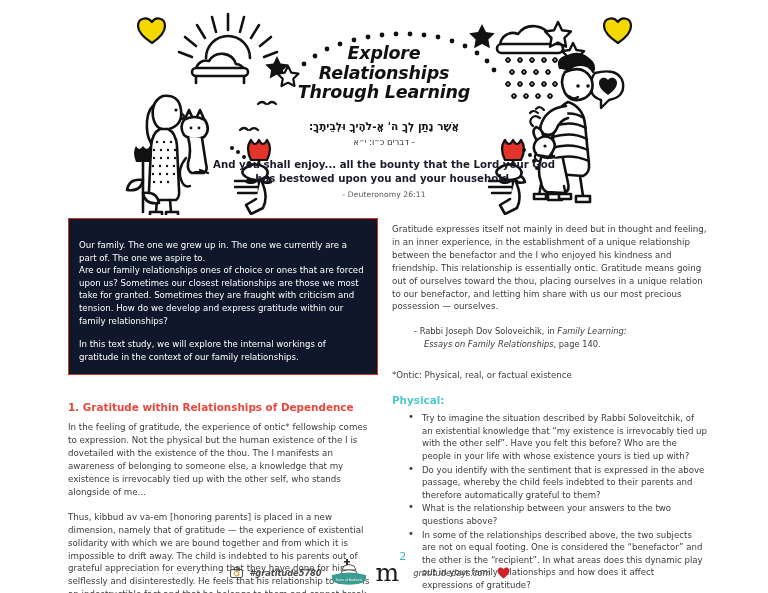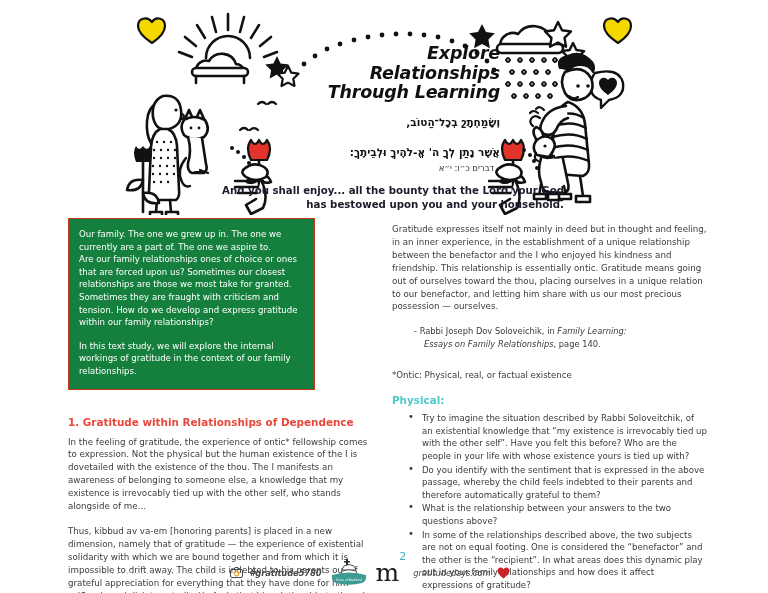--- a/index.html
+++ b/index.html
@@ -28,21 +28,21 @@
     position: absolute;
     left: 0; top: 0;
     width: 768px;
     height: 215px;
   }
   .banner-center {
     position: absolute;
     left: 268px;
     top: 44px;
     width: 232px;
-    text-align: right;
+    text-align: center;
     z-index: 4;
   }
   .title-line {
     font-family: "DejaVu Sans", sans-serif;
     font-style: italic;
     font-weight: bold;
     font-size: 17.5px;
     line-height: 19.5px;
     letter-spacing: -0.2px;
     color: #111111;
@@ -97,26 +97,26 @@
     width: 310px;
   }
   .col-right {
     position: absolute;
     left: 392px;
     top: 5px;
     width: 315px;
   }
 
   .redbox {
-    background: #15803d;
+    background: #0f172a;
     border: 1px solid #c63722;
     color: #ffffff;
-    padding: 9px 10px 11px 10px;
+    padding: 20px 10px 11px 10px;
     box-sizing: border-box;
-    width: 247px;
+    width: 310px;
   }
   .redbox p {
     margin: 0;
     font-size: 8.6px;
     line-height: 12.6px;
     font-family: "DejaVu Sans", sans-serif;
     font-weight: 400;
   }
   .redbox p.gap {
     margin-top: 11px;
@@ -469,21 +469,20 @@
       </g>
 
     </g>
   </svg>
 
   <div class="banner-center">
     <div class="title-line">Explore</div>
     <div class="title-line">Relationships</div>
     <div class="title-line">Through Learning</div>
 
-    <div class="hebrew">וְשָׂמַחְתָշ בְכָל־הַטוֹב,</div>
     <div class="hebrew" style="margin-top:16px">אֲשֶׁר נָתַן לְךָ ה' אֱ-לֹהֶיךָ וּלְבֵיתֶךָ:</div>
     <div class="hebrew-src">- דברים כ״ו: י״א</div>
 
     <div class="verse-en">
       <div>And you shall enjoy... all the bounty that the Lord your God</div>
       <div>has bestowed upon you and your household.</div>
     </div>
     <div class="verse-src" style="width:360px;margin-left:-64px;">- Deuteronomy 26:11</div>
   </div>
 </div>

